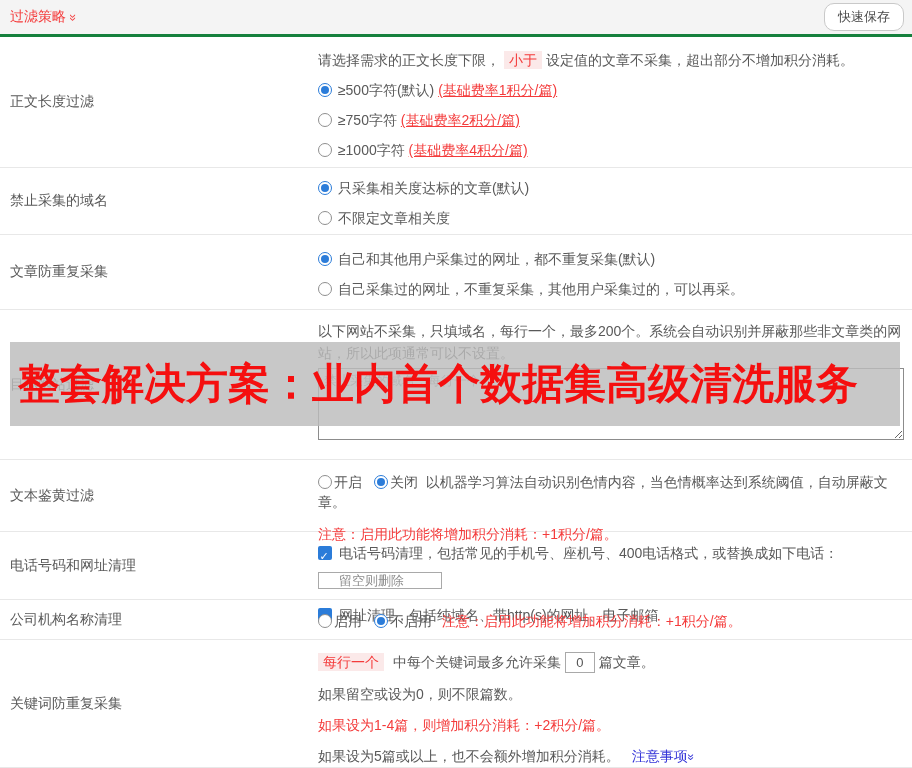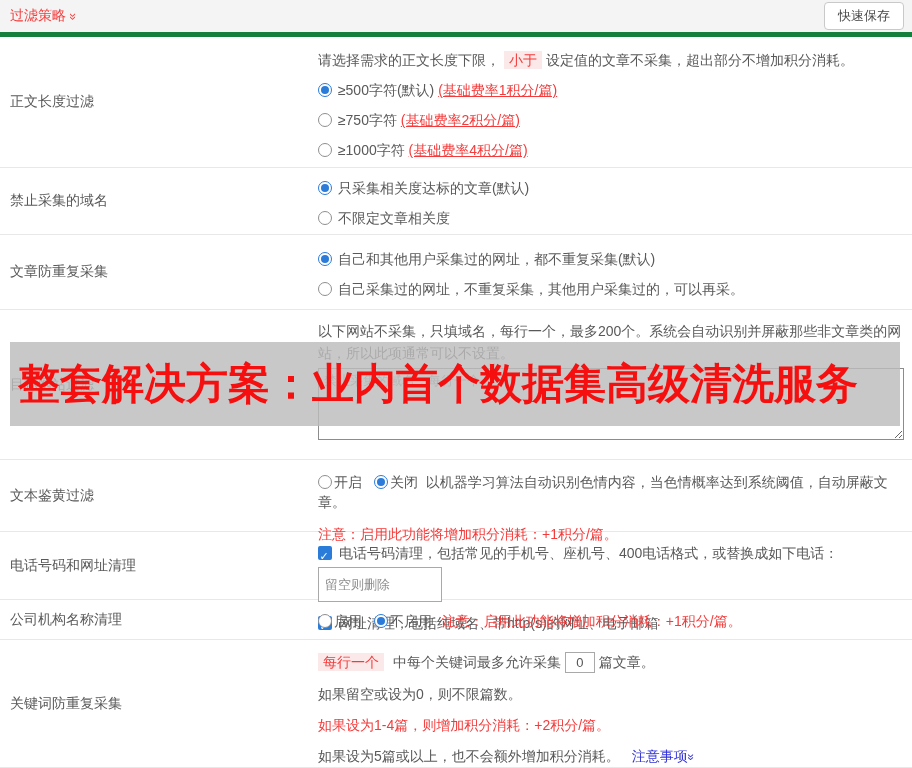--- a/index.html
+++ b/index.html
@@ -1,25 +1,25 @@
 <!DOCTYPE html>
 <html><head>
 <meta charset="utf-8">
 <style>
   * { margin:0; padding:0; box-sizing:border-box; }
   html,body { width:912px; height:768px; overflow:hidden; background:#fff;
     font-family:"Liberation Sans","DejaVu Sans",sans-serif; }
   .page { position:relative; width:912px; height:768px; background:#fff; font-size:14px; color:#595959; }
 
   
-  .topbar { position:relative; height:37px; background:#f4f4f4; border-bottom:5px solid #15803d;
+  .topbar { position:relative; height:37px; background:#f4f4f4; border-bottom:3px solid #15803d;
     display:flex; align-items:center; padding:0 8px 0 10px; }
   .topbar-title { color:#f43b3b; font-size:14px; }
   .chev-dbl { display:inline-block; transform:rotate(90deg); color:#f43b3b; font-size:13px; margin-left:4px; }
-  .savebtn { margin-left:auto; background:#fff; border:1px solid #c9c9c9; border-radius:4px;
+  .savebtn { margin-left:auto; background:#fff; border:1px solid #c9c9c9; border-radius:10px;
     padding:4px 13px; font-size:13px; color:#4a4a4a; cursor:pointer; }
 
   
   .row { display:flex; border-bottom:1px solid #e8e8e8; }
   .row:last-child { border-bottom:none; }
   .rlabel { width:318px; min-width:318px; display:flex; align-items:center; padding-left:10px; color:#595959; }
   .rcontent { flex:1; padding-right:8px; }
   .line { line-height:20px; }
   .red { color:#f43b3b; }
   .u { text-decoration:underline; }
@@ -33,21 +33,21 @@
   .radio.checked::after { content:""; position:absolute; left:2px; top:2px; width:8px; height:8px;
     border-radius:50%; background:#2b7cd9; }
   .checkbox { display:inline-block; width:14px; height:14px; border-radius:2px; background:#2b7cd9;
     vertical-align:-2px; margin-right:3px; position:relative; }
   .checkbox::after { content:"✓"; position:absolute; left:1.5px; top:-3px; color:#fff; font-size:11px; font-weight:bold; }
 
   .opt { margin-top:10px; }
   textarea.domains { display:block; width:100%; height:72px; border:1px solid #8c8c8c; resize:vertical;
     font-family:inherit; font-size:13px; padding:3px 5px; color:#555; margin-top:4px; background:transparent; }
   textarea.domains::placeholder { color:#9a9a9a; }
-  input.phone { width:124px; height:35px; border:1px solid #a9a9a9; font-size:13px; padding:2px 6px; color:#555; }
+  input.phone { width:124px; height:17px; border:1px solid #a9a9a9; font-size:13px; padding:2px 20px; color:#555; }
   input.phone::placeholder { color:#8d8d8d; }
   input.count { width:30px; height:21px; border:1px solid #a9a9a9; text-align:center; font-size:13px; color:#555; }
   .link { color:#3434d8; cursor:pointer; }
   .chev-link { display:inline-block; transform:rotate(90deg); color:#3434d8; font-size:12px; }
 
   
   .r1 { height:131px; } .r1 .rcontent { padding-top:13px; }
   .r2 { height:67px; }  .r2 .rcontent { padding-top:10px; }
   .r3 { height:75px; }  .r3 .rcontent { padding-top:14px; }
   .r4 { height:150px; } .r4 .rcontent { padding-top:10px; }

